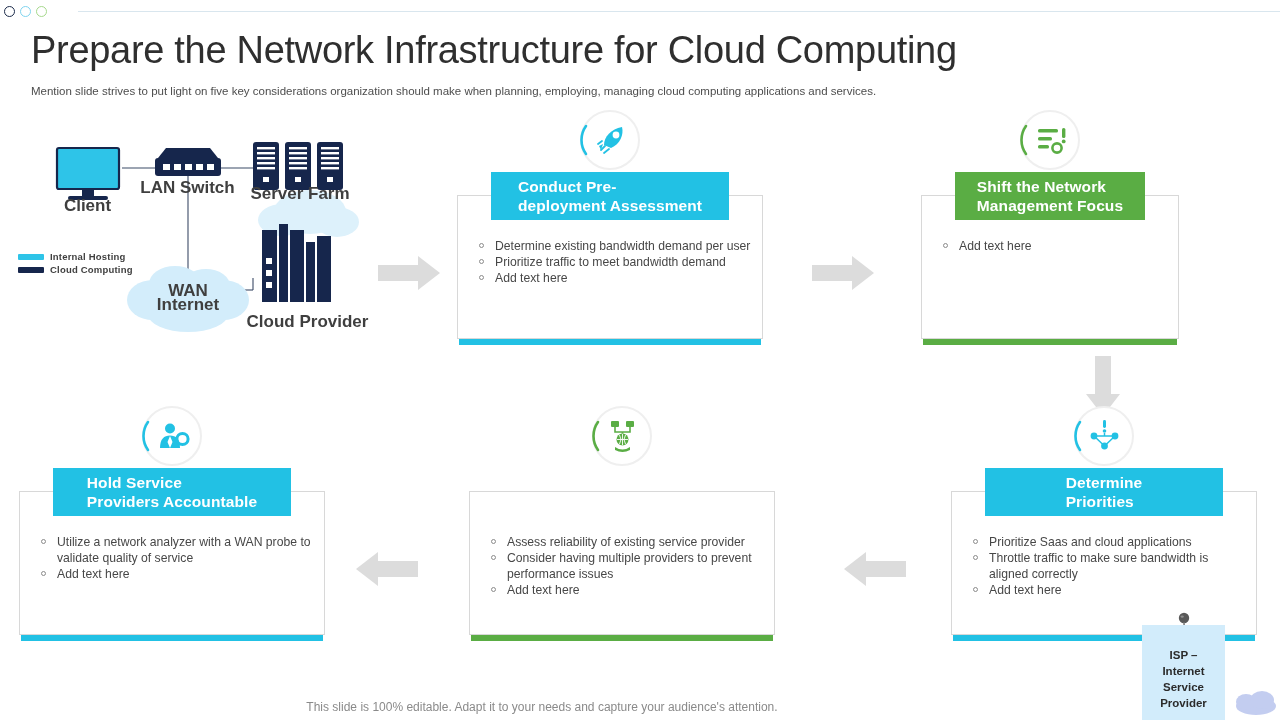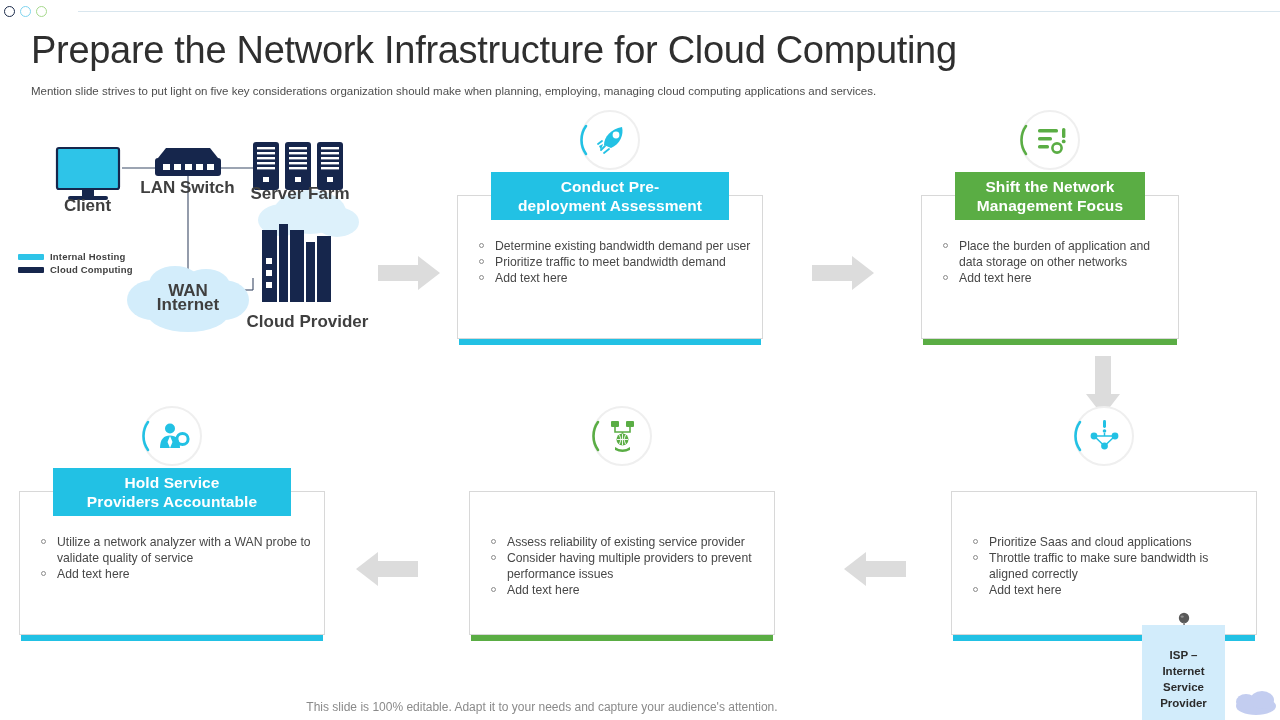--- a/index.html
+++ b/index.html
@@ -48,21 +48,21 @@
 
   
   .card{position:absolute;box-sizing:border-box;}
   .card .frame{
     position:absolute;left:0;right:0;top:85px;bottom:16px;
     border:1px solid #d8d8d8;background:#fff;box-sizing:border-box;
   }
   .card .accent{position:absolute;left:2px;right:2px;bottom:10px;height:6px;}
   .card .ribbon{
     position:absolute;left:34px;right:34px;top:62px;height:48px;
-    display:flex;align-items:center;justify-content:center;text-align:center;
+    display:flex;align-items:center;justify-content:center;text-align:left;
     color:#ffffff;font-weight:700;font-size:15.5px;line-height:19px;
     letter-spacing:.1px;z-index:3;
   }
   .card ul{
     position:absolute;left:14px;right:10px;top:128px;margin:0;padding:0;
     list-style:none;z-index:2;
   }
   .card ul li{
     position:relative;padding-left:24px;font-size:12.2px;line-height:16px;
     color:#474747;margin-bottom:0px;
@@ -297,21 +297,20 @@
         </g>
       </svg>
     </div>
     <div class="ribbon gr">
       <span>
         <span>Shift the Network</span><br>
         <span>Management Focus</span>
       </span>
     </div>
     <ul>
-      <li>Place the burden of application and data storage on other networks</li>
       <li>Add text here</li>
     </ul>
   </div>
 
   <div class="card" style="left:19px;top:406px;width:306px;height:245px;">
     <div class="frame"></div>
     <div class="accent cy"></div>
     <div class="iconwrap">
       <div class="ring"></div>
       <svg width="60" height="60" viewBox="0 0 60 60">
@@ -372,20 +371,26 @@
         <g transform="translate(18,14)">
           <rect x="11" y="0" width="3" height="8" rx="1.4" fill="#22c1e4"></rect>
           <circle cx="12.5" cy="11" r="1.8" fill="#22c1e4"></circle>
           <path d="M2 16 L23 16 M2 16 L12.5 26 M23 16 L12.5 26 M12.5 13 L12.5 16" stroke="#22c1e4" stroke-width="1.5" fill="none"></path>
           <circle cx="2" cy="16" r="3.4" fill="#22c1e4"></circle>
           <circle cx="23" cy="16" r="3.4" fill="#22c1e4"></circle>
           <circle cx="12.5" cy="26" r="3.4" fill="#22c1e4"></circle>
         </g>
       </svg>
     </div>
+    <div class="ribbon cy">
+      <span>
+        <span>Determine</span><br>
+        <span>Priorities</span>
+      </span>
+    </div>
     <ul>
       <li>Prioritize Saas and cloud applications</li>
       <li>Throttle traffic to make sure bandwidth is aligned correctly</li>
       <li>Add text here</li>
     </ul>
   </div>
 
   <div class="pin">
     <svg width="18" height="20" viewBox="0 0 18 20">
       <circle cx="9" cy="6" r="5.2" fill="#595959"></circle>

